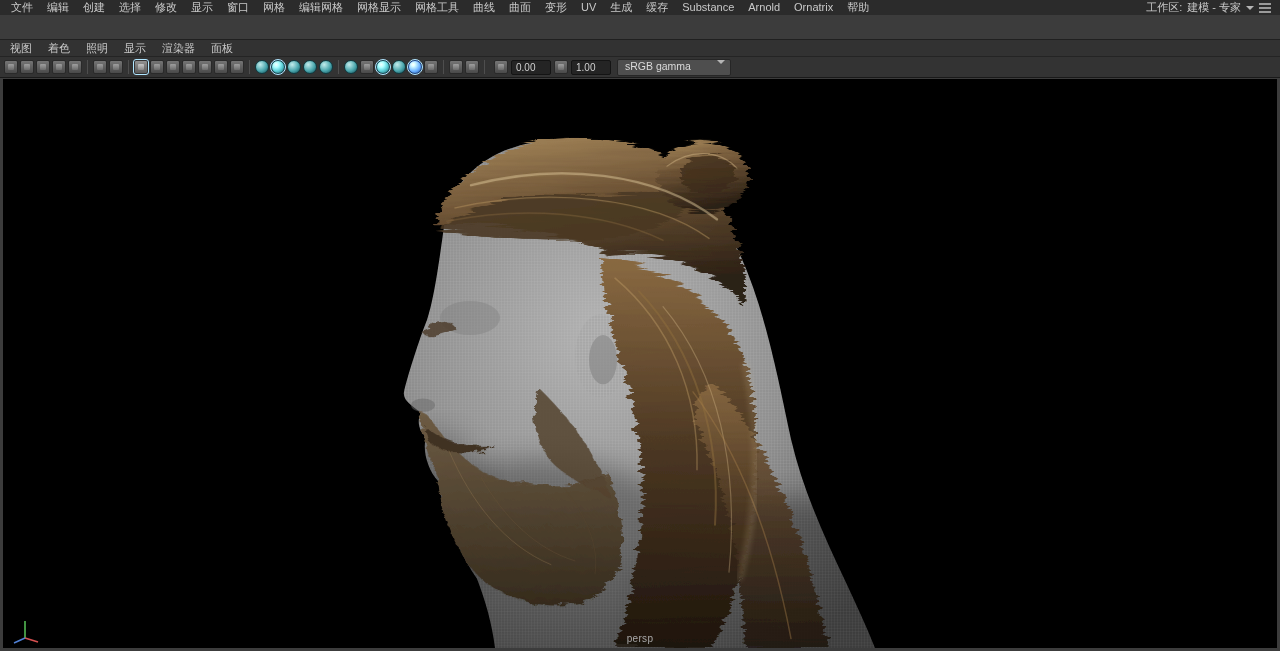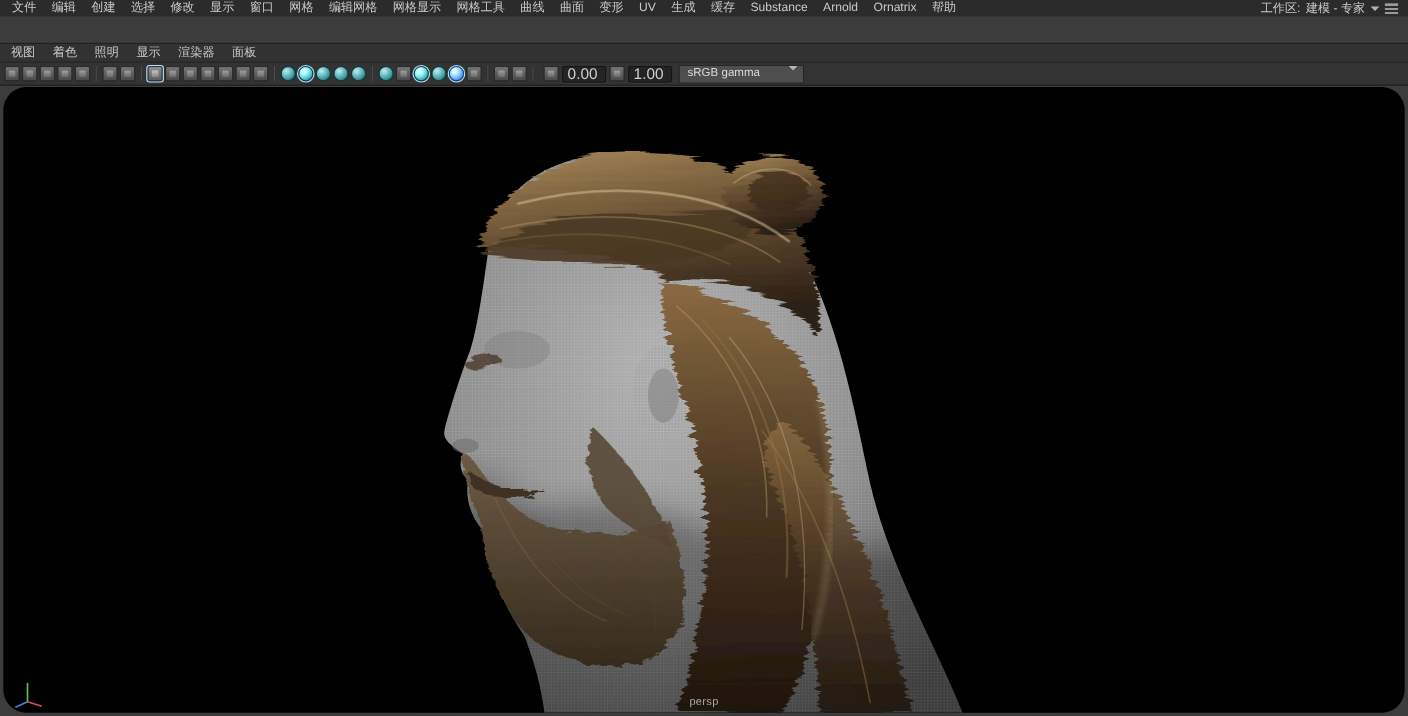--- a/index.html
+++ b/index.html
@@ -33,29 +33,29 @@
                         background:linear-gradient(180deg,rgba(220,220,220,.45),rgba(255,255,255,.12));
                         border-radius:1px; }
   .tbicon.teal { border-radius:50%; border:1px solid #0f3a40;
                  background:radial-gradient(circle at 35% 30%,#c2ecec,#4aa6ad 55%,#17525a 95%); }
   .tbicon.blue { border-radius:50%; border:1px solid #16386a;
                  background:radial-gradient(circle at 35% 30%,#cfe2f8,#5b93d6 55%,#1f4c86 95%); }
   .tbicon.active { outline:1px solid #8db8d8; filter:brightness(1.25); }
   .tb-sep { width:1px; height:14px; background:#242424; border-right:1px solid #4e4e4e; margin:0 3px; }
   .tb-fields { display:flex; align-items:center; gap:3px; margin-left:4px; }
   .num-field { width:40px; height:15px; background:#242424; border:1px solid #141414; border-radius:2px;
-               color:#cfcfcf; font-size:14px; padding:0 4px; font-family:inherit; }
+               color:#cfcfcf; font-size:10px; padding:0 4px; font-family:inherit; }
   .dropdown { min-width:114px; height:17px; background:#4e4e4e; border:1px solid #262626; border-radius:2px;
               display:flex; padding:0 5px 0 7px; gap:6px; color:#dadada;
               font-size:10.5px; margin-left:3px; cursor:pointer; }
   .dd-text { flex:1; white-space:nowrap; }
 
   
   .viewport-frame { flex:1 1 auto; min-height:0; background:#3c3c3c; padding:1px 3px 3px; }
-  .viewport { position:relative; width:100%; height:100%; background:#000; overflow:hidden;border-radius:21px; }
+  .viewport { position:relative; width:100%; height:100%; background:#000; overflow:hidden; }
   .scene { position:absolute; inset:0; width:100%; height:100%; display:block; }
   .persp-label { position:absolute; bottom:4px; left:50%; transform:translateX(-50%);
                  color:#a9a9a9; font-size:10px; letter-spacing:.3px; }
   .axis-gizmo { position:absolute; left:6px; bottom:3px; width:34px; height:34px; }
 </style>
 </head>
 <body>
 
 <div class="app">
 

